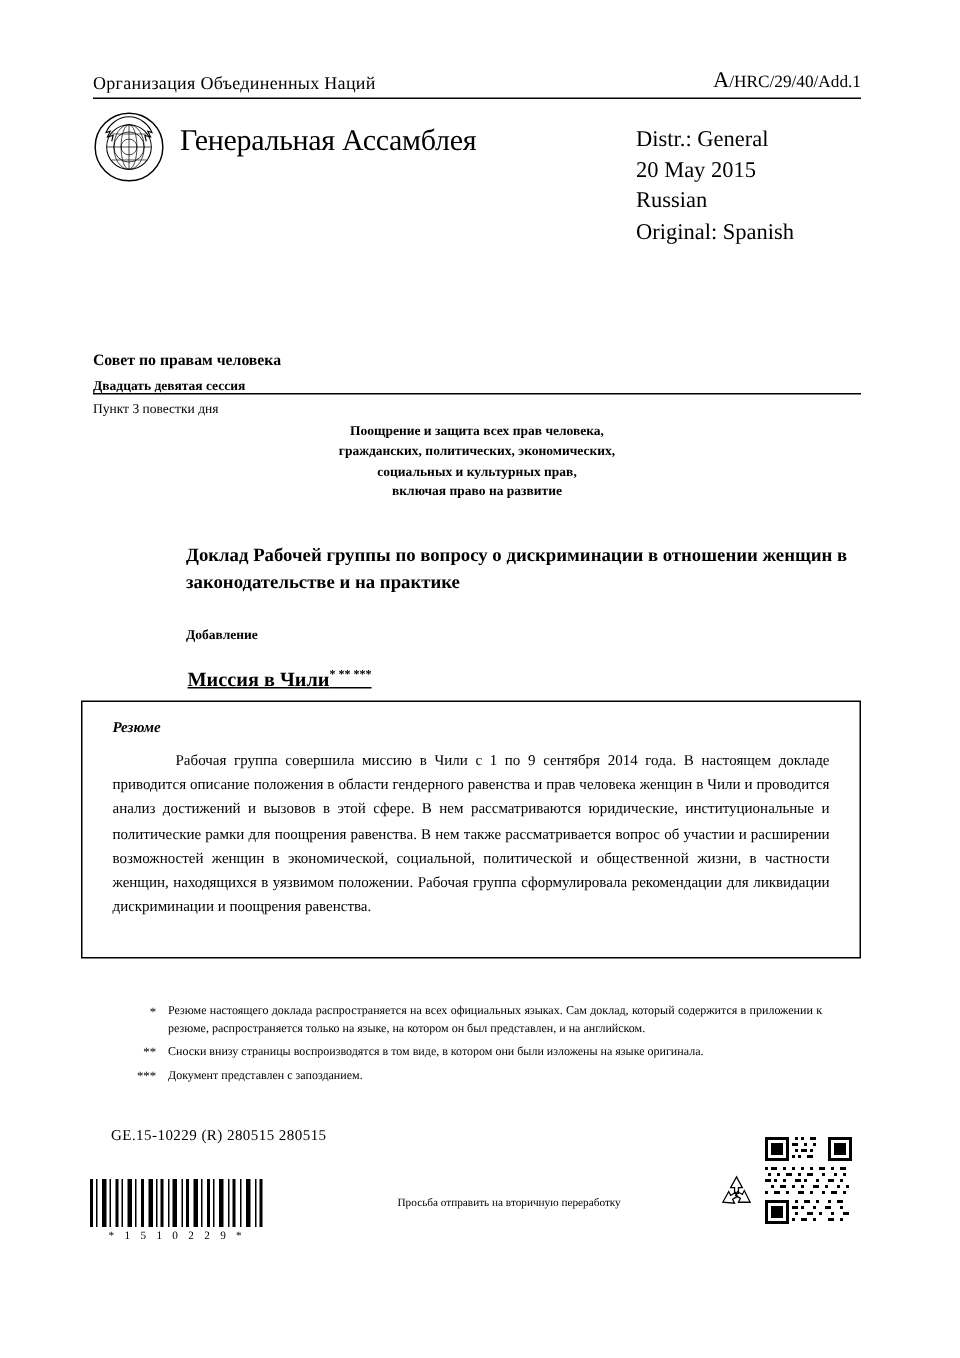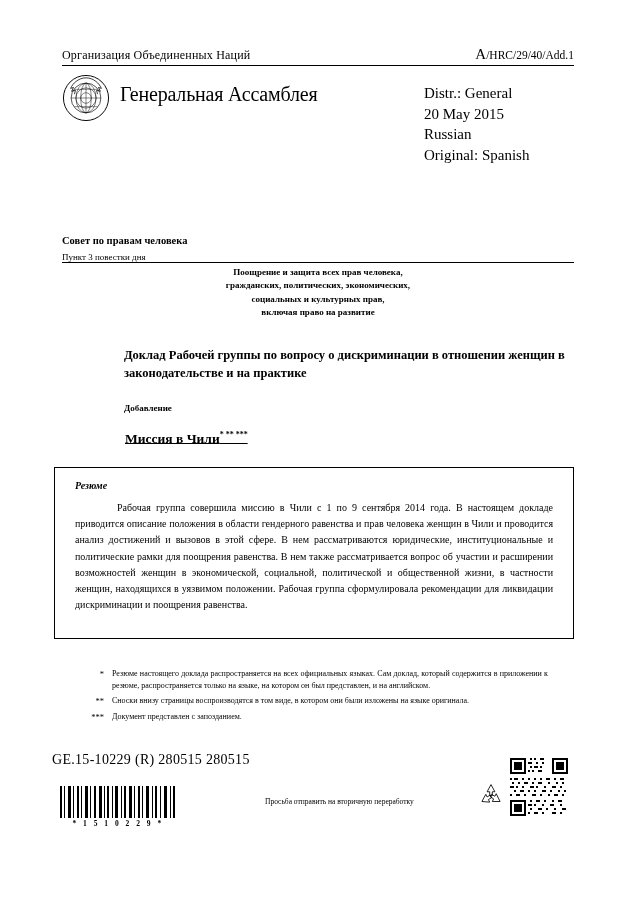--- a/index.html
+++ b/index.html
@@ -191,41 +191,40 @@
     font-size: 8.5px;
   }
   .fn-text {
     flex: 1 1 auto;
     text-align: justify;
   }
 
   
   .gecode {
     position: absolute;
-    left: 52px;
+    left: 74px;
     top: 752px;
-    font-size: 14px;
+    font-size: 10px;
     letter-spacing: 0.3px;
   }
   .barcode {
     position: absolute;
     left: 60px;
     top: 786px;
     width: 116px;
     height: 32px;
   }
   .barcode-num {
     position: absolute;
     left: 60px;
     top: 819px;
     width: 116px;
     text-align: center;
     font-size: 7.5px;
     letter-spacing: 2.5px;
-    font-weight: bold;
   }
   .recycle-line {
     position: absolute;
     left: 265px;
     top: 797px;
     font-size: 7.5px;
   }
   .recycle-icon {
     position: absolute;
     left: 478px;
@@ -279,20 +278,21 @@
           <div>20 May 2015</div>
           <div>Russian</div>
           <div>Original: Spanish</div>
         </div>
       </div>
       <div class="hdr-rule3"></div>
     </div>
 
     <div class="body">
       <div class="council">Совет по правам человека</div>
+      <div class="session">Двадцать девятая сессия</div>
       <div class="item">Пункт 3 повестки дня</div>
       <div class="agenda" style="white-space: pre-line;">Поощрение и защита всех прав человека,
 гражданских, политических, экономических,
 социальных и культурных прав,
 включая право на развитие</div>
 
       <div class="report-title">Доклад Рабочей группы по вопросу о дискриминации в отношении женщин в законодательстве и на практике</div>
       <div class="addendum">Добавление</div>
       <div class="mission">
         <span>Миссия в Чили</span><sup>* ** ***</sup>

